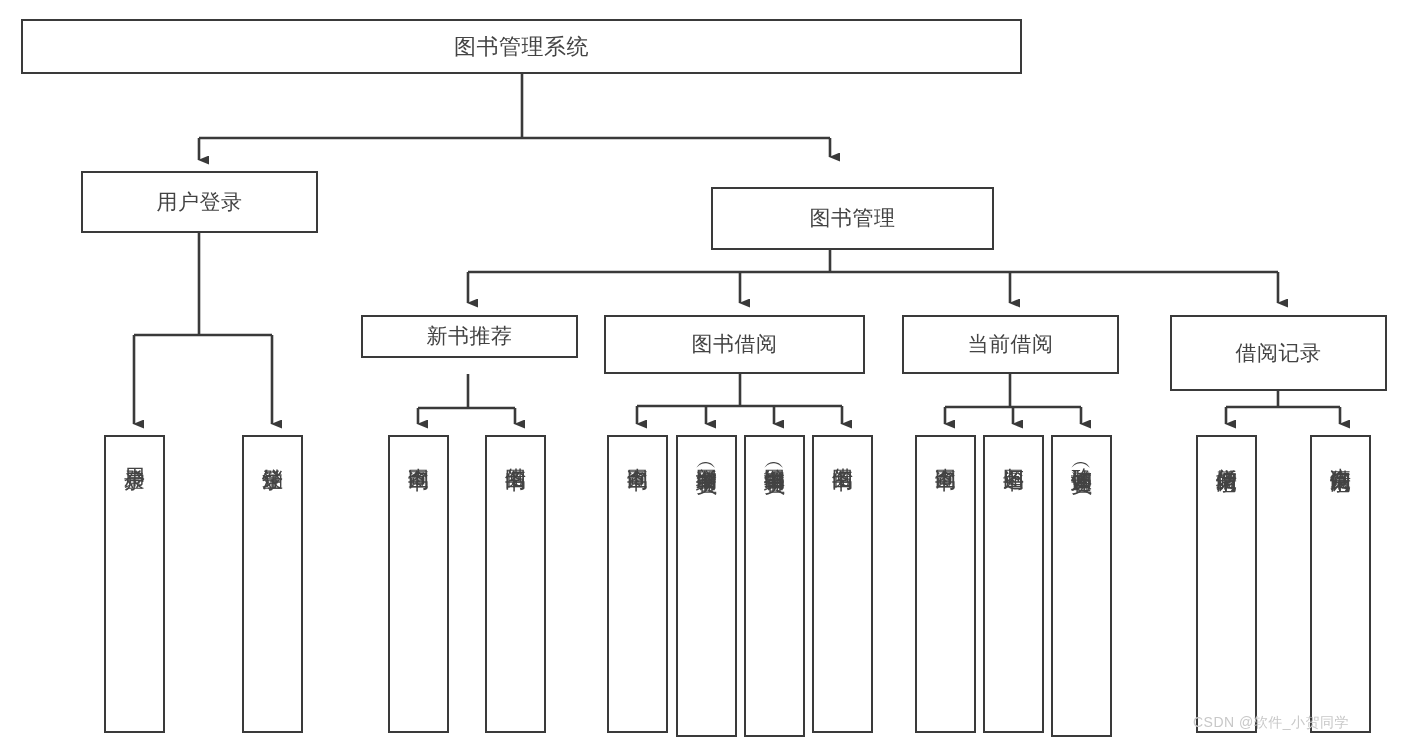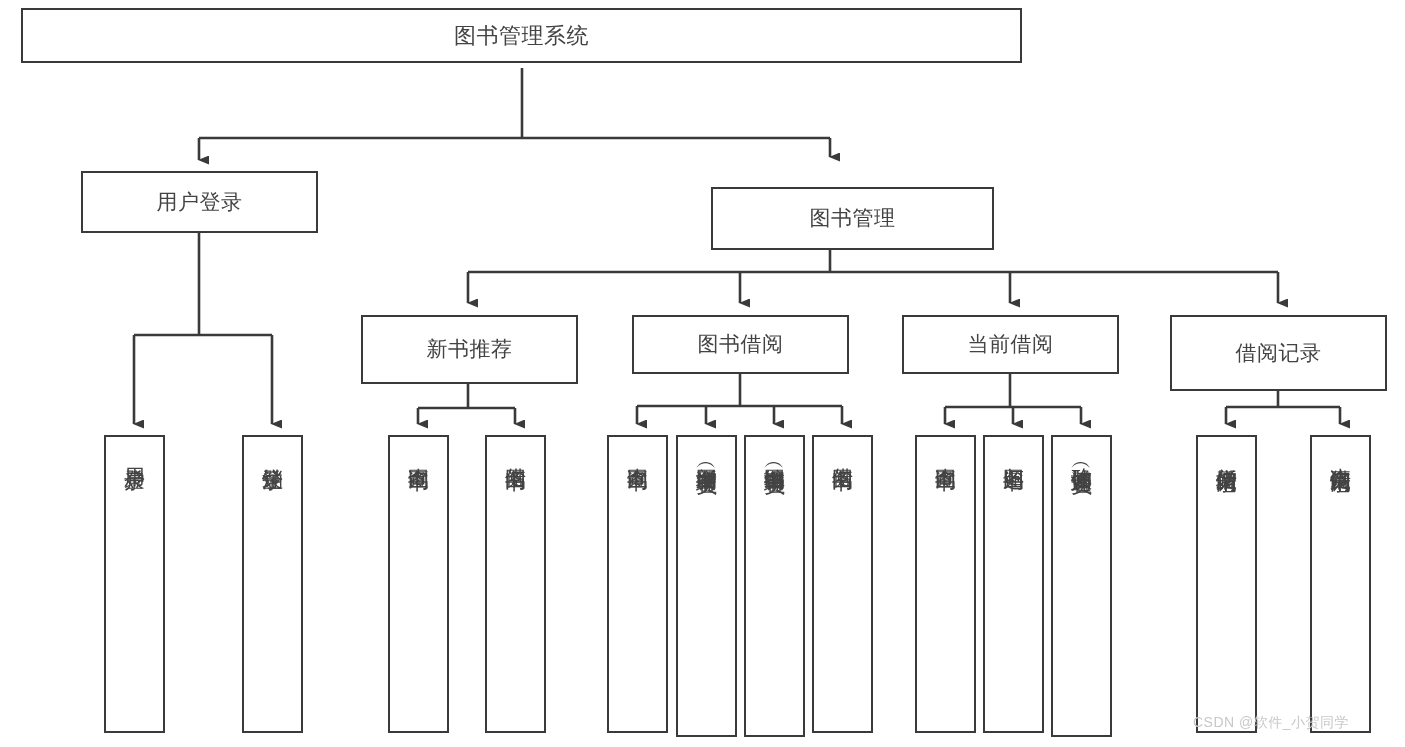--- a/index.html
+++ b/index.html
@@ -117,35 +117,35 @@
       <path d="M1013,407 L1013,424" marker-end="url(#arrow)"></path>
       <path d="M1081,407 L1081,424" marker-end="url(#arrow)"></path>
 
       <path d="M1278,374 L1278,407"></path>
       <path d="M1226,407 L1340,407"></path>
       <path d="M1226,407 L1226,424" marker-end="url(#arrow)"></path>
       <path d="M1340,407 L1340,424" marker-end="url(#arrow)"></path>
     </g>
   </svg>
 
-  <div class="node root horiz" style="left:21px; top:8px; width:1001px; height:55px;">
+  <div class="node root horiz" style="left:21px; top:19px; width:1001px; height:55px;">
     <span class="label">图书管理系统</span>
   </div>
 
   <div class="node horiz" style="left:81px; top:171px; width:237px; height:62px;">
     <span class="label">用户登录</span>
   </div>
   <div class="node horiz" style="left:711px; top:187px; width:283px; height:63px;">
     <span class="label">图书管理</span>
   </div>
 
-  <div class="node horiz" style="left:361px; top:315px; width:217px; height:69px;">
+  <div class="node horiz" style="left:361px; top:315px; width:217px; height:43px;">
     <span class="label">新书推荐</span>
   </div>
-  <div class="node horiz" style="left:632px; top:315px; width:217px; height:59px;">
+  <div class="node horiz" style="left:604px; top:315px; width:261px; height:59px;">
     <span class="label">图书借阅</span>
   </div>
   <div class="node horiz" style="left:902px; top:315px; width:217px; height:59px;">
     <span class="label">当前借阅</span>
   </div>
   <div class="node horiz" style="left:1170px; top:315px; width:217px; height:76px;">
     <span class="label">借阅记录</span>
   </div>
 
   <div class="node vert" style="left:104px; top:435px; width:61px; height:298px;">

